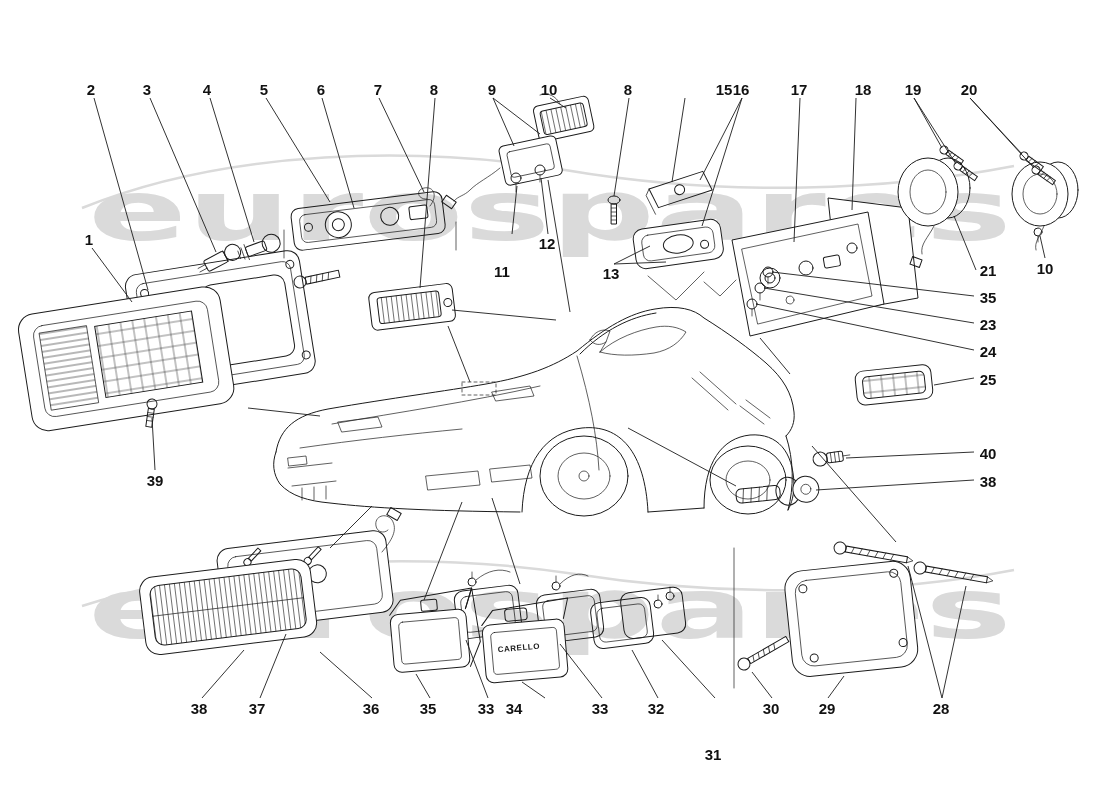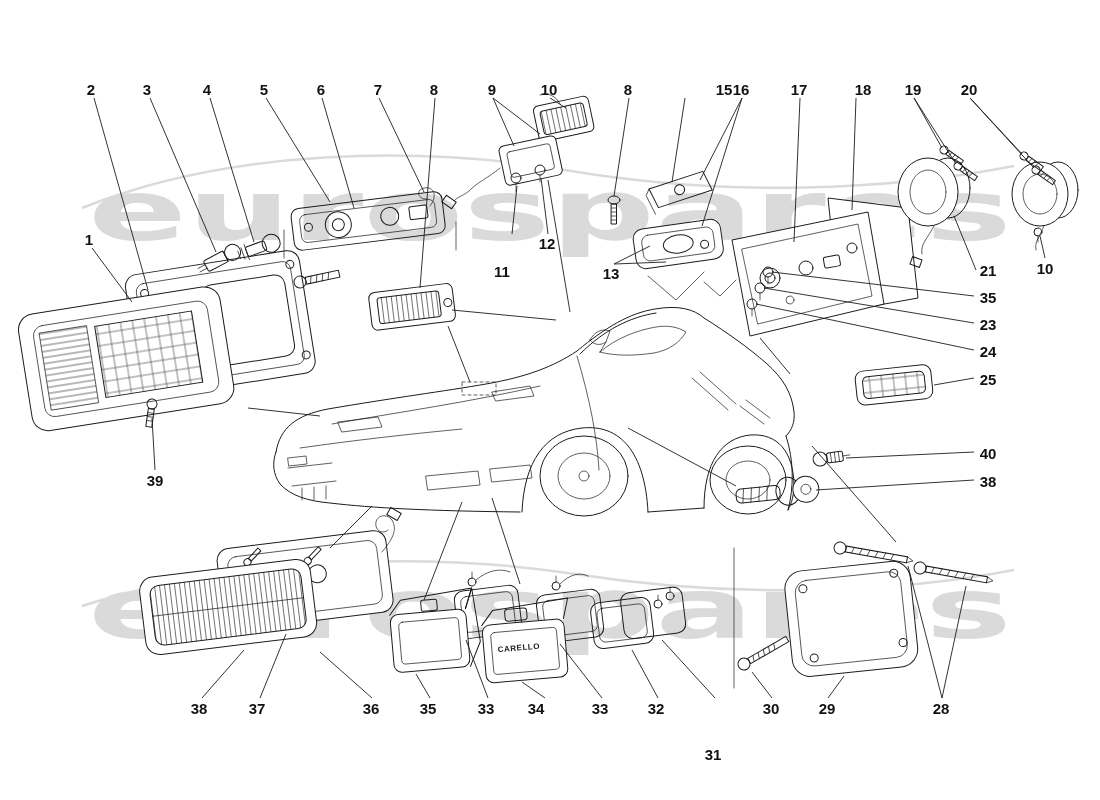--- a/index.html
+++ b/index.html
@@ -463,21 +463,21 @@
       <div class="part-label" style="left: 988px; top: 351px;">24</div>
       <div class="part-label" style="left: 988px; top: 379px;">25</div>
       <div class="part-label" style="left: 988px; top: 453px;">40</div>
       <div class="part-label" style="left: 988px; top: 481px;">38</div>
       <div class="part-label" style="left: 155px; top: 480px;">39</div>
       <div class="part-label" style="left: 199px; top: 708px;">38</div>
       <div class="part-label" style="left: 257px; top: 708px;">37</div>
       <div class="part-label" style="left: 371px; top: 708px;">36</div>
       <div class="part-label" style="left: 428px; top: 708px;">35</div>
       <div class="part-label" style="left: 486px; top: 708px;">33</div>
-      <div class="part-label" style="left: 536px; top: 708px;">34</div>
+      <div class="part-label" style="left: 514px; top: 708px;">34</div>
       <div class="part-label" style="left: 600px; top: 708px;">33</div>
       <div class="part-label" style="left: 656px; top: 708px;">32</div>
       <div class="part-label" style="left: 713px; top: 748px; margin-top: 6px;">31</div>
       <div class="part-label" style="left: 771px; top: 708px;">30</div>
       <div class="part-label" style="left: 827px; top: 708px;">29</div>
       <div class="part-label" style="left: 941px; top: 708px;">28</div>
     </div>
 </div>
 
 </body></html>

